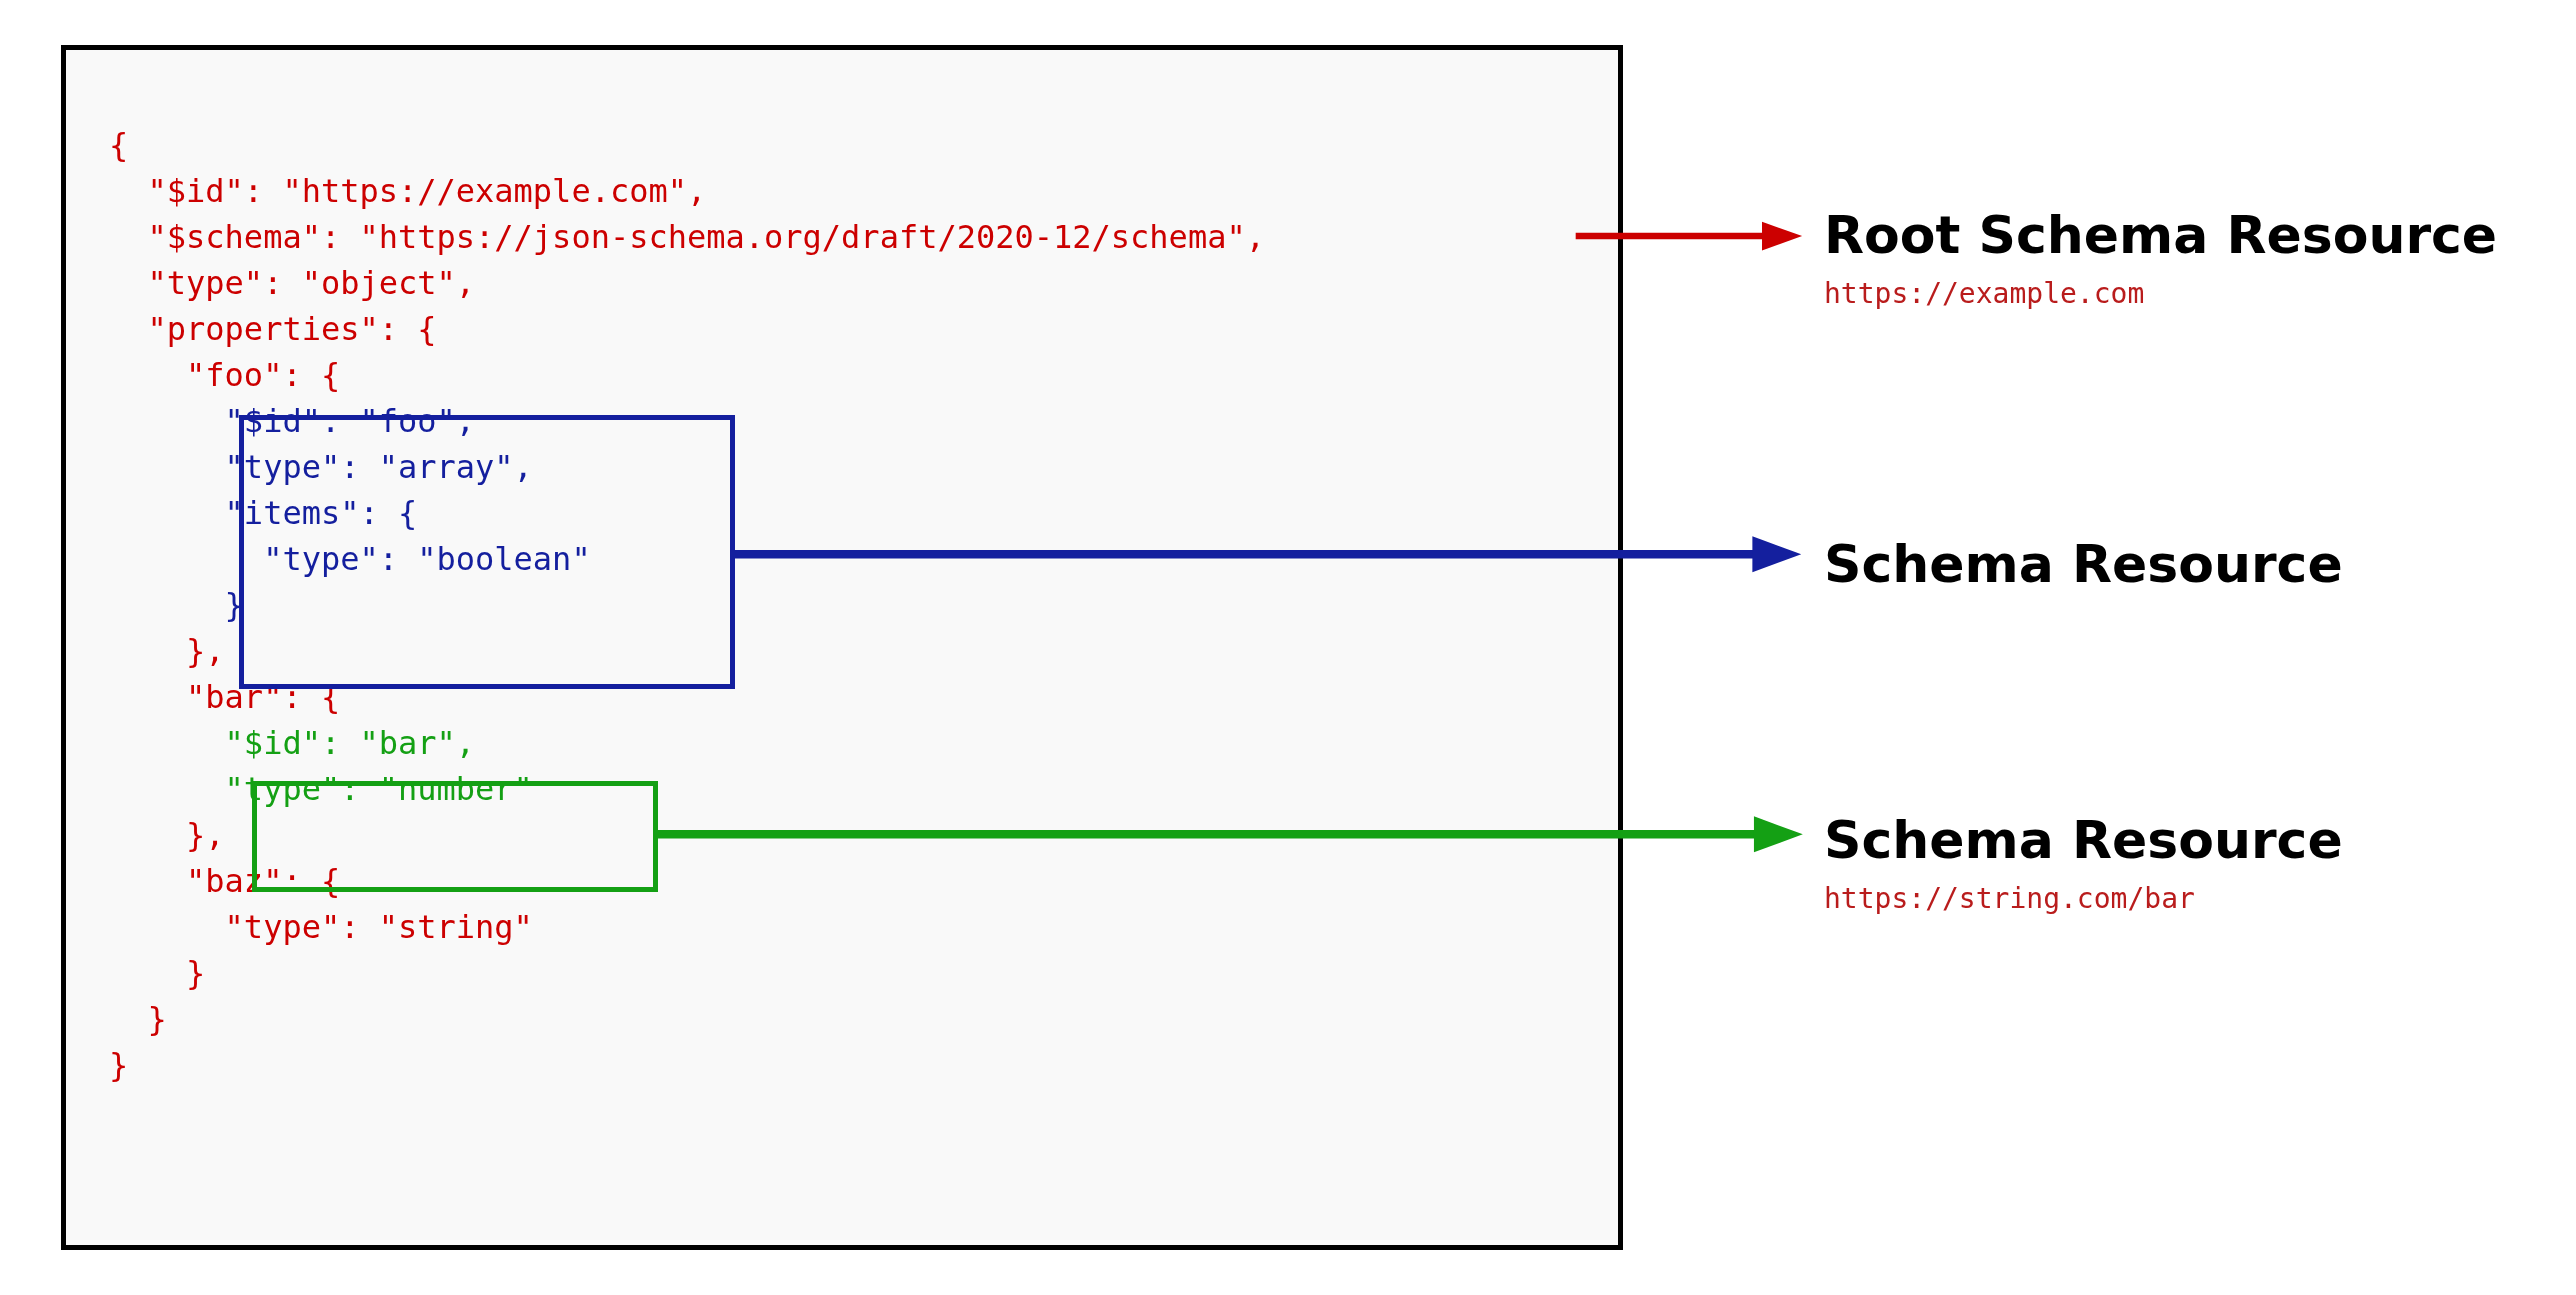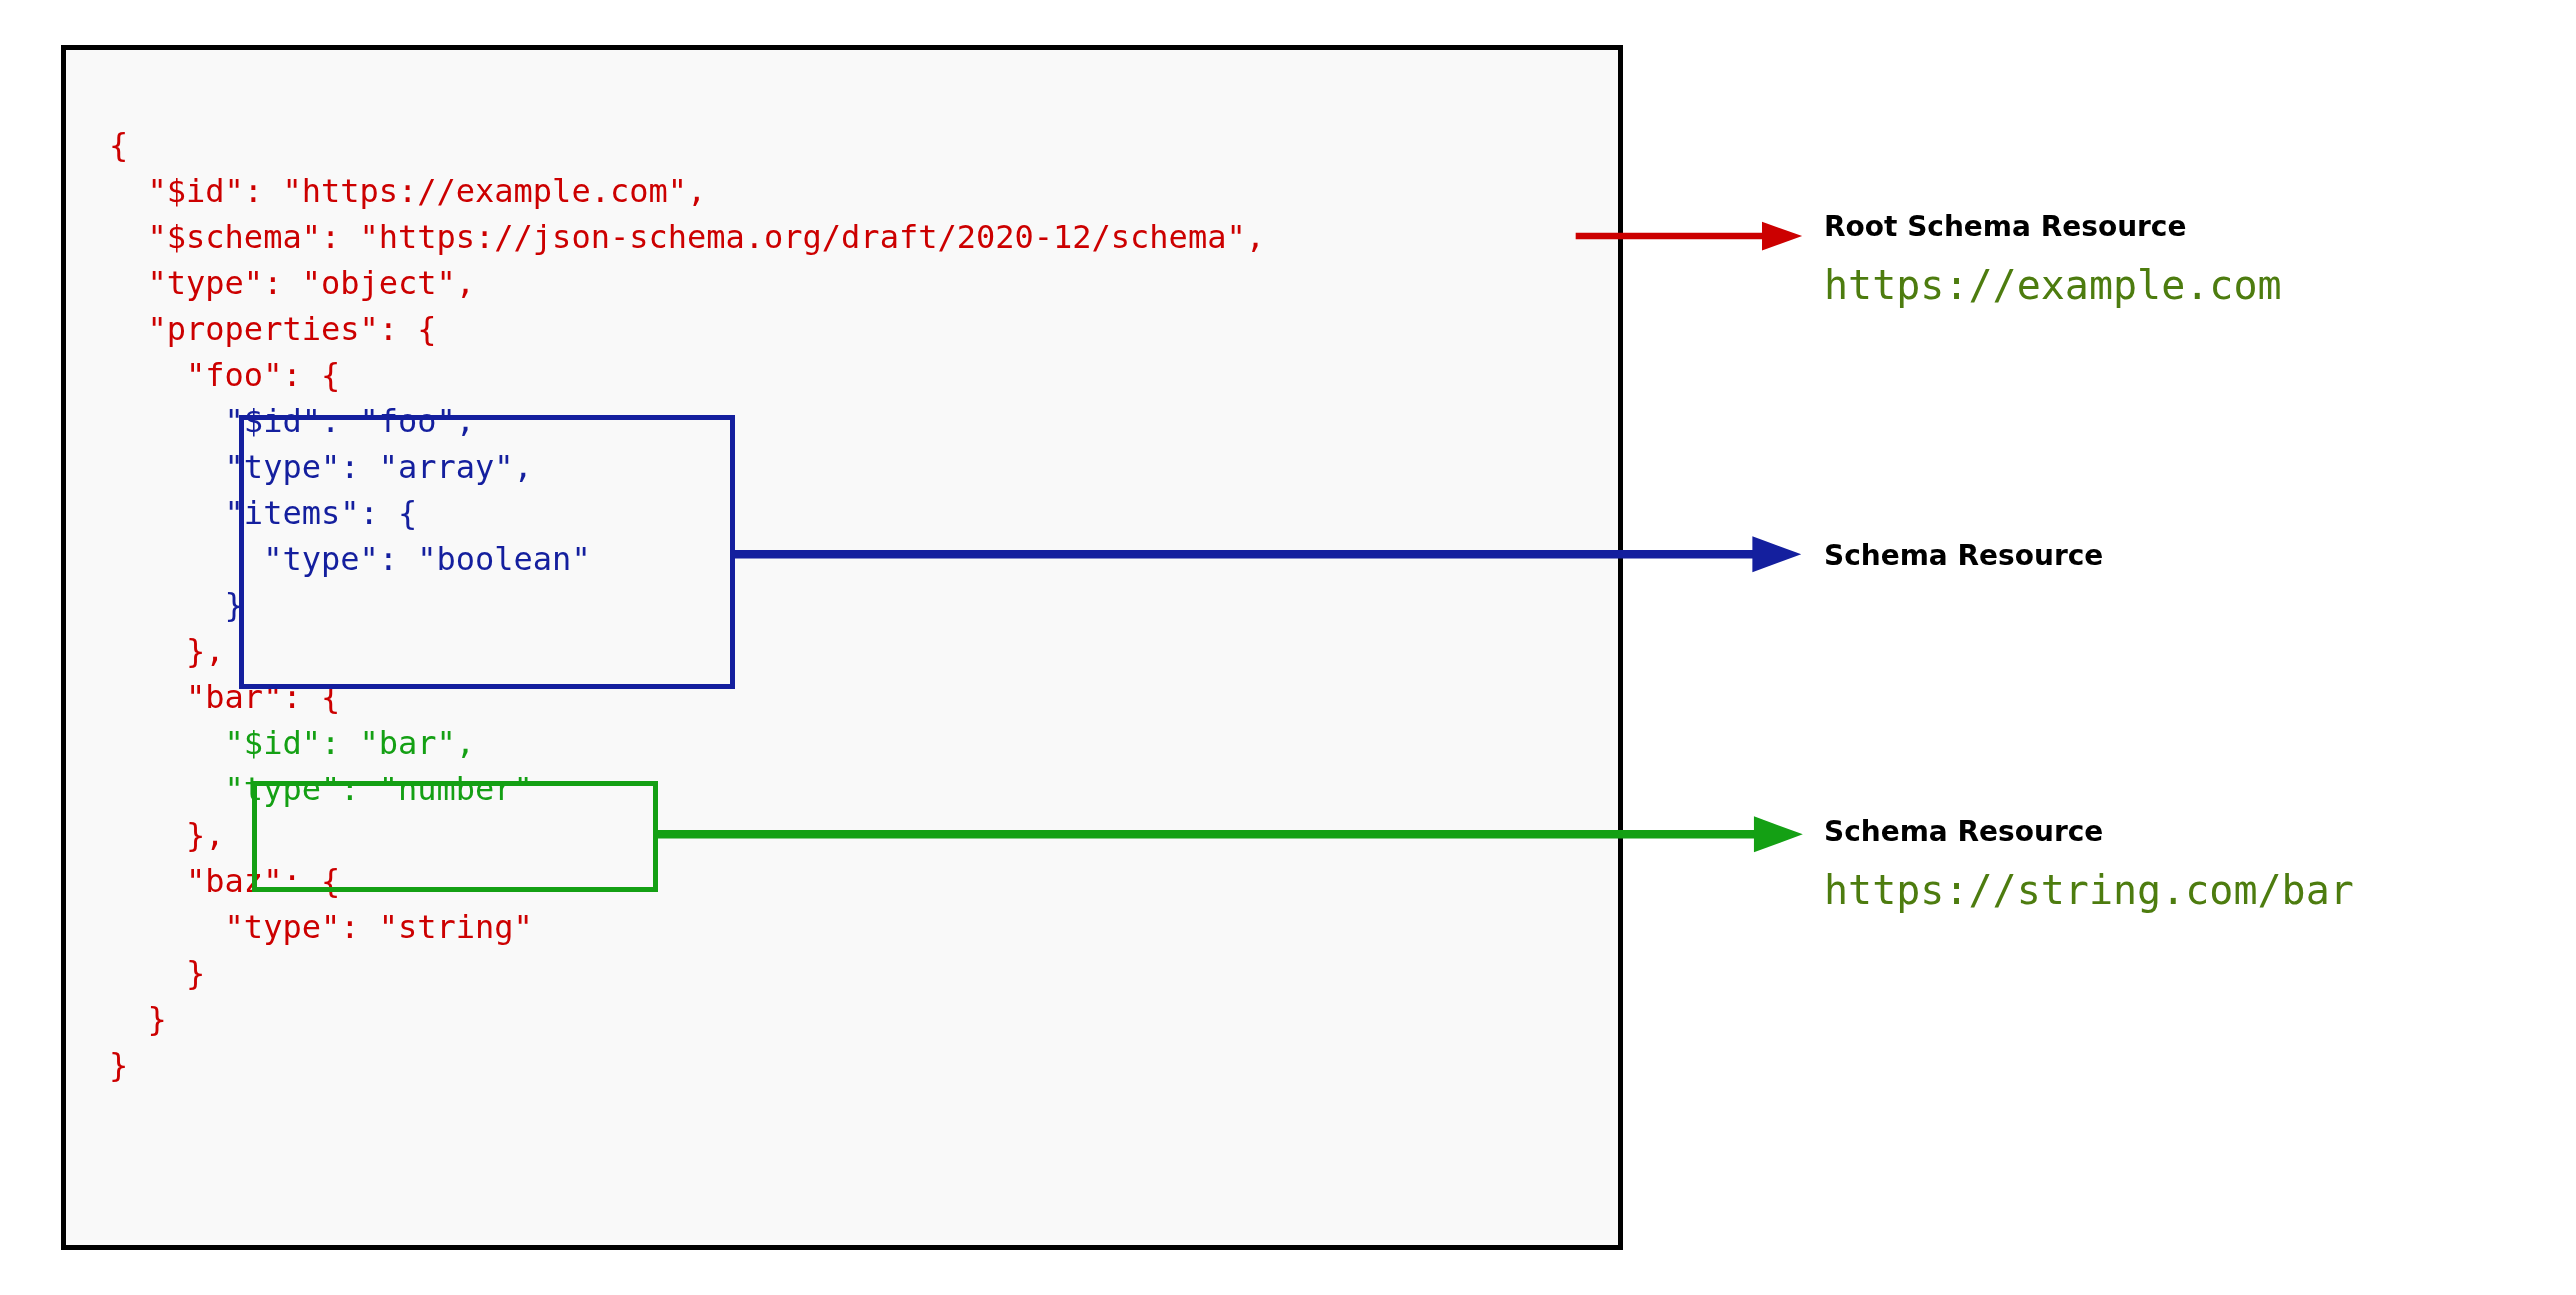--- a/index.html
+++ b/index.html
@@ -80,30 +80,31 @@
   }
 
   
   .annotation {
     position: absolute;
     left: 1824px;
   }
   .ann-title {
     font-family: "DejaVu Sans", sans-serif;
     font-weight: bold;
-    font-size: 28px;
+    font-size: 52px;
     line-height: 46px;
     color: #000000;
     white-space: nowrap;
+    margin-top: 8px;
   }
   .ann-uri {
     font-family: "DejaVu Sans Mono", monospace;
-    font-size: 40px;
+    font-size: 28px;
     line-height: 39px;
-    color: #4d7c0f;
+    color: #b91c1c;
     white-space: nowrap;
     margin-top: 16px;
   }
   #ann-root  { top: 204px; }
   #ann-foo   { top: 533px; }
   #ann-bar   { top: 809px; }
 </style>
 </head>
 <body>
 

